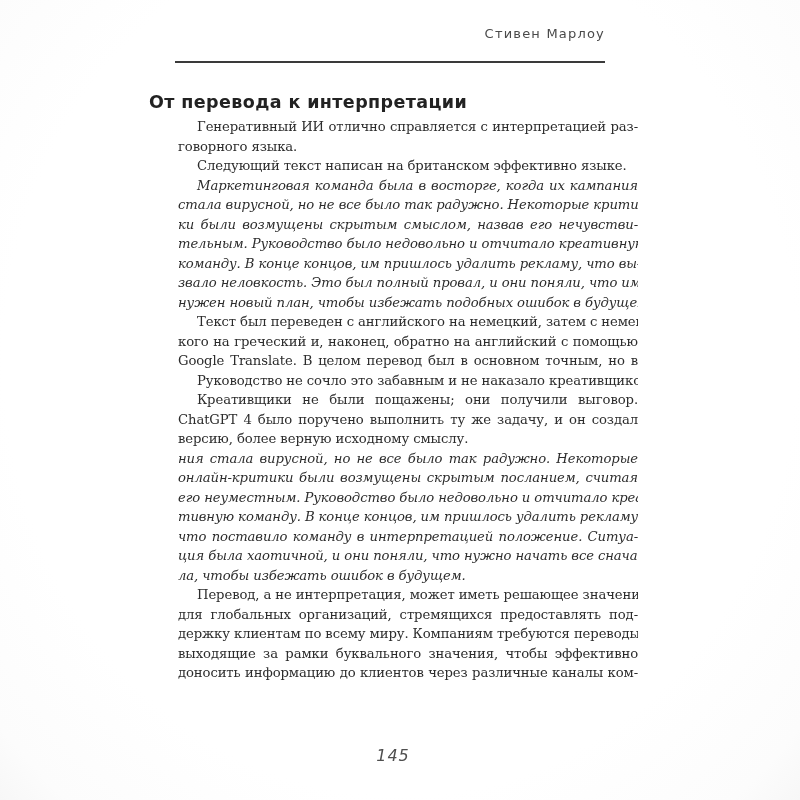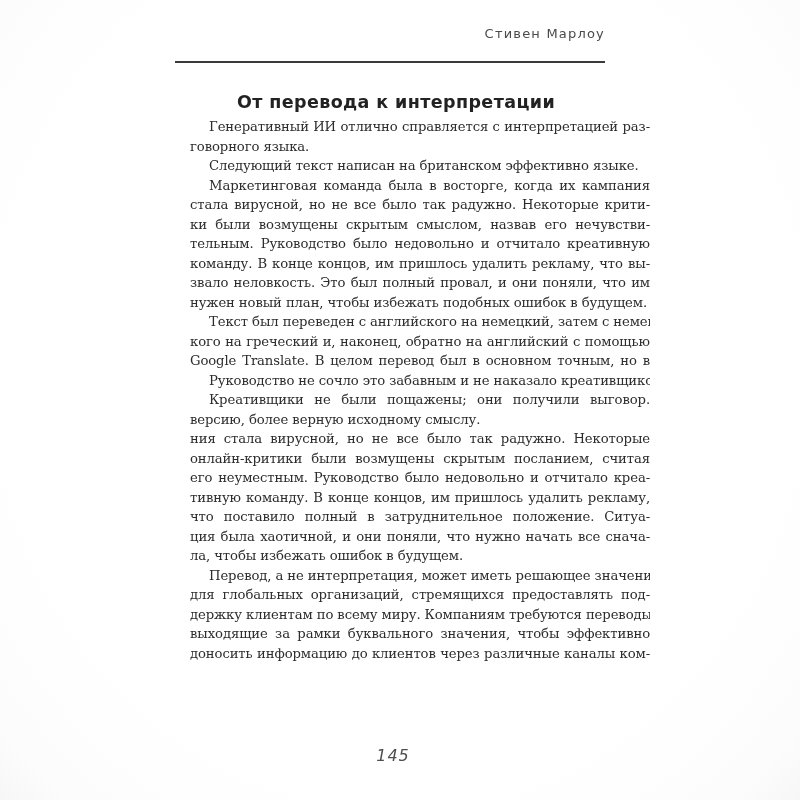--- a/index.html
+++ b/index.html
@@ -31,41 +31,41 @@
     position: absolute;
     top: 61px;
     left: 175px;
     width: 430px;
     height: 2px;
     background: #3a3a3a;
   }
   .chapter-title {
     position: absolute;
     top: 92px;
-    left: 166px;
+    left: 149px;
     width: 460px;
-    text-align: center;
+    text-align: left;
     font-family: "DejaVu Sans", "Liberation Sans", sans-serif;
     font-size: 17.5px;
     font-weight: bold;
     letter-spacing: 0.4px;
     color: #222222;
   }
   .body-text {
     position: absolute;
     top: 117px;
-    left: 190px;
+    left: 178px;
     width: 460px;
     color: #2c2c2c;
     font-size: 13.2px;
     line-height: 19.5px;
     letter-spacing: -0.1px;
   }
   .para { margin: 0; padding: 0; }
-  .para.italic { }
+  .para.italic { font-style: italic; }
   .tline {
     white-space: nowrap;
     overflow: hidden;
     text-align: justify;
     text-align-last: justify;
   }
   .tline.last {
     text-align-last: left;
   }
   .tline.first {
@@ -115,28 +115,29 @@
       <div class="para">
         <div class="tline first">Текст был переведен с английского на немецкий, затем с немец-</div>
         <div class="tline">кого на греческий и, наконец, обратно на английский с помощью</div>
         <div class="tline">Google Translate. В целом перевод был в основном точным, но в</div>
       </div>
       <div class="para">
         <div class="tline first last">Руководство не сочло это забавным и не наказало креативщиков.</div>
       </div>
       <div class="para">
         <div class="tline first">Креативщики не были пощажены; они получили выговор.</div>
+        <div class="tline">ChatGPT 4 было поручено выполнить ту же задачу, и он создал</div>
         <div class="tline last">версию, более верную исходному смыслу.</div>
       </div>
       <div class="para italic">
         <div class="tline">ния стала вирусной, но не все было так радужно. Некоторые</div>
         <div class="tline">онлайн-критики были возмущены скрытым посланием, считая</div>
         <div class="tline">его неуместным. Руководство было недовольно и отчитало креа-</div>
         <div class="tline">тивную команду. В конце концов, им пришлось удалить рекламу,</div>
-        <div class="tline">что поставило полный в затруднительное положение. Ситуа-</div>
+        <div class="tline">что поставило команду в интерпретацией положение. Ситуа-</div>
         <div class="tline">ция была хаотичной, и они поняли, что нужно начать все снача-</div>
         <div class="tline last">ла, чтобы избежать ошибок в будущем.</div>
       </div>
       <div class="para">
         <div class="tline first">Перевод, а не интерпретация, может иметь решающее значение</div>
         <div class="tline">для глобальных организаций, стремящихся предоставлять под-</div>
         <div class="tline">держку клиентам по всему миру. Компаниям требуются переводы,</div>
         <div class="tline">выходящие за рамки буквального значения, чтобы эффективно</div>
         <div class="tline">доносить информацию до клиентов через различные каналы ком-</div>
       </div>

